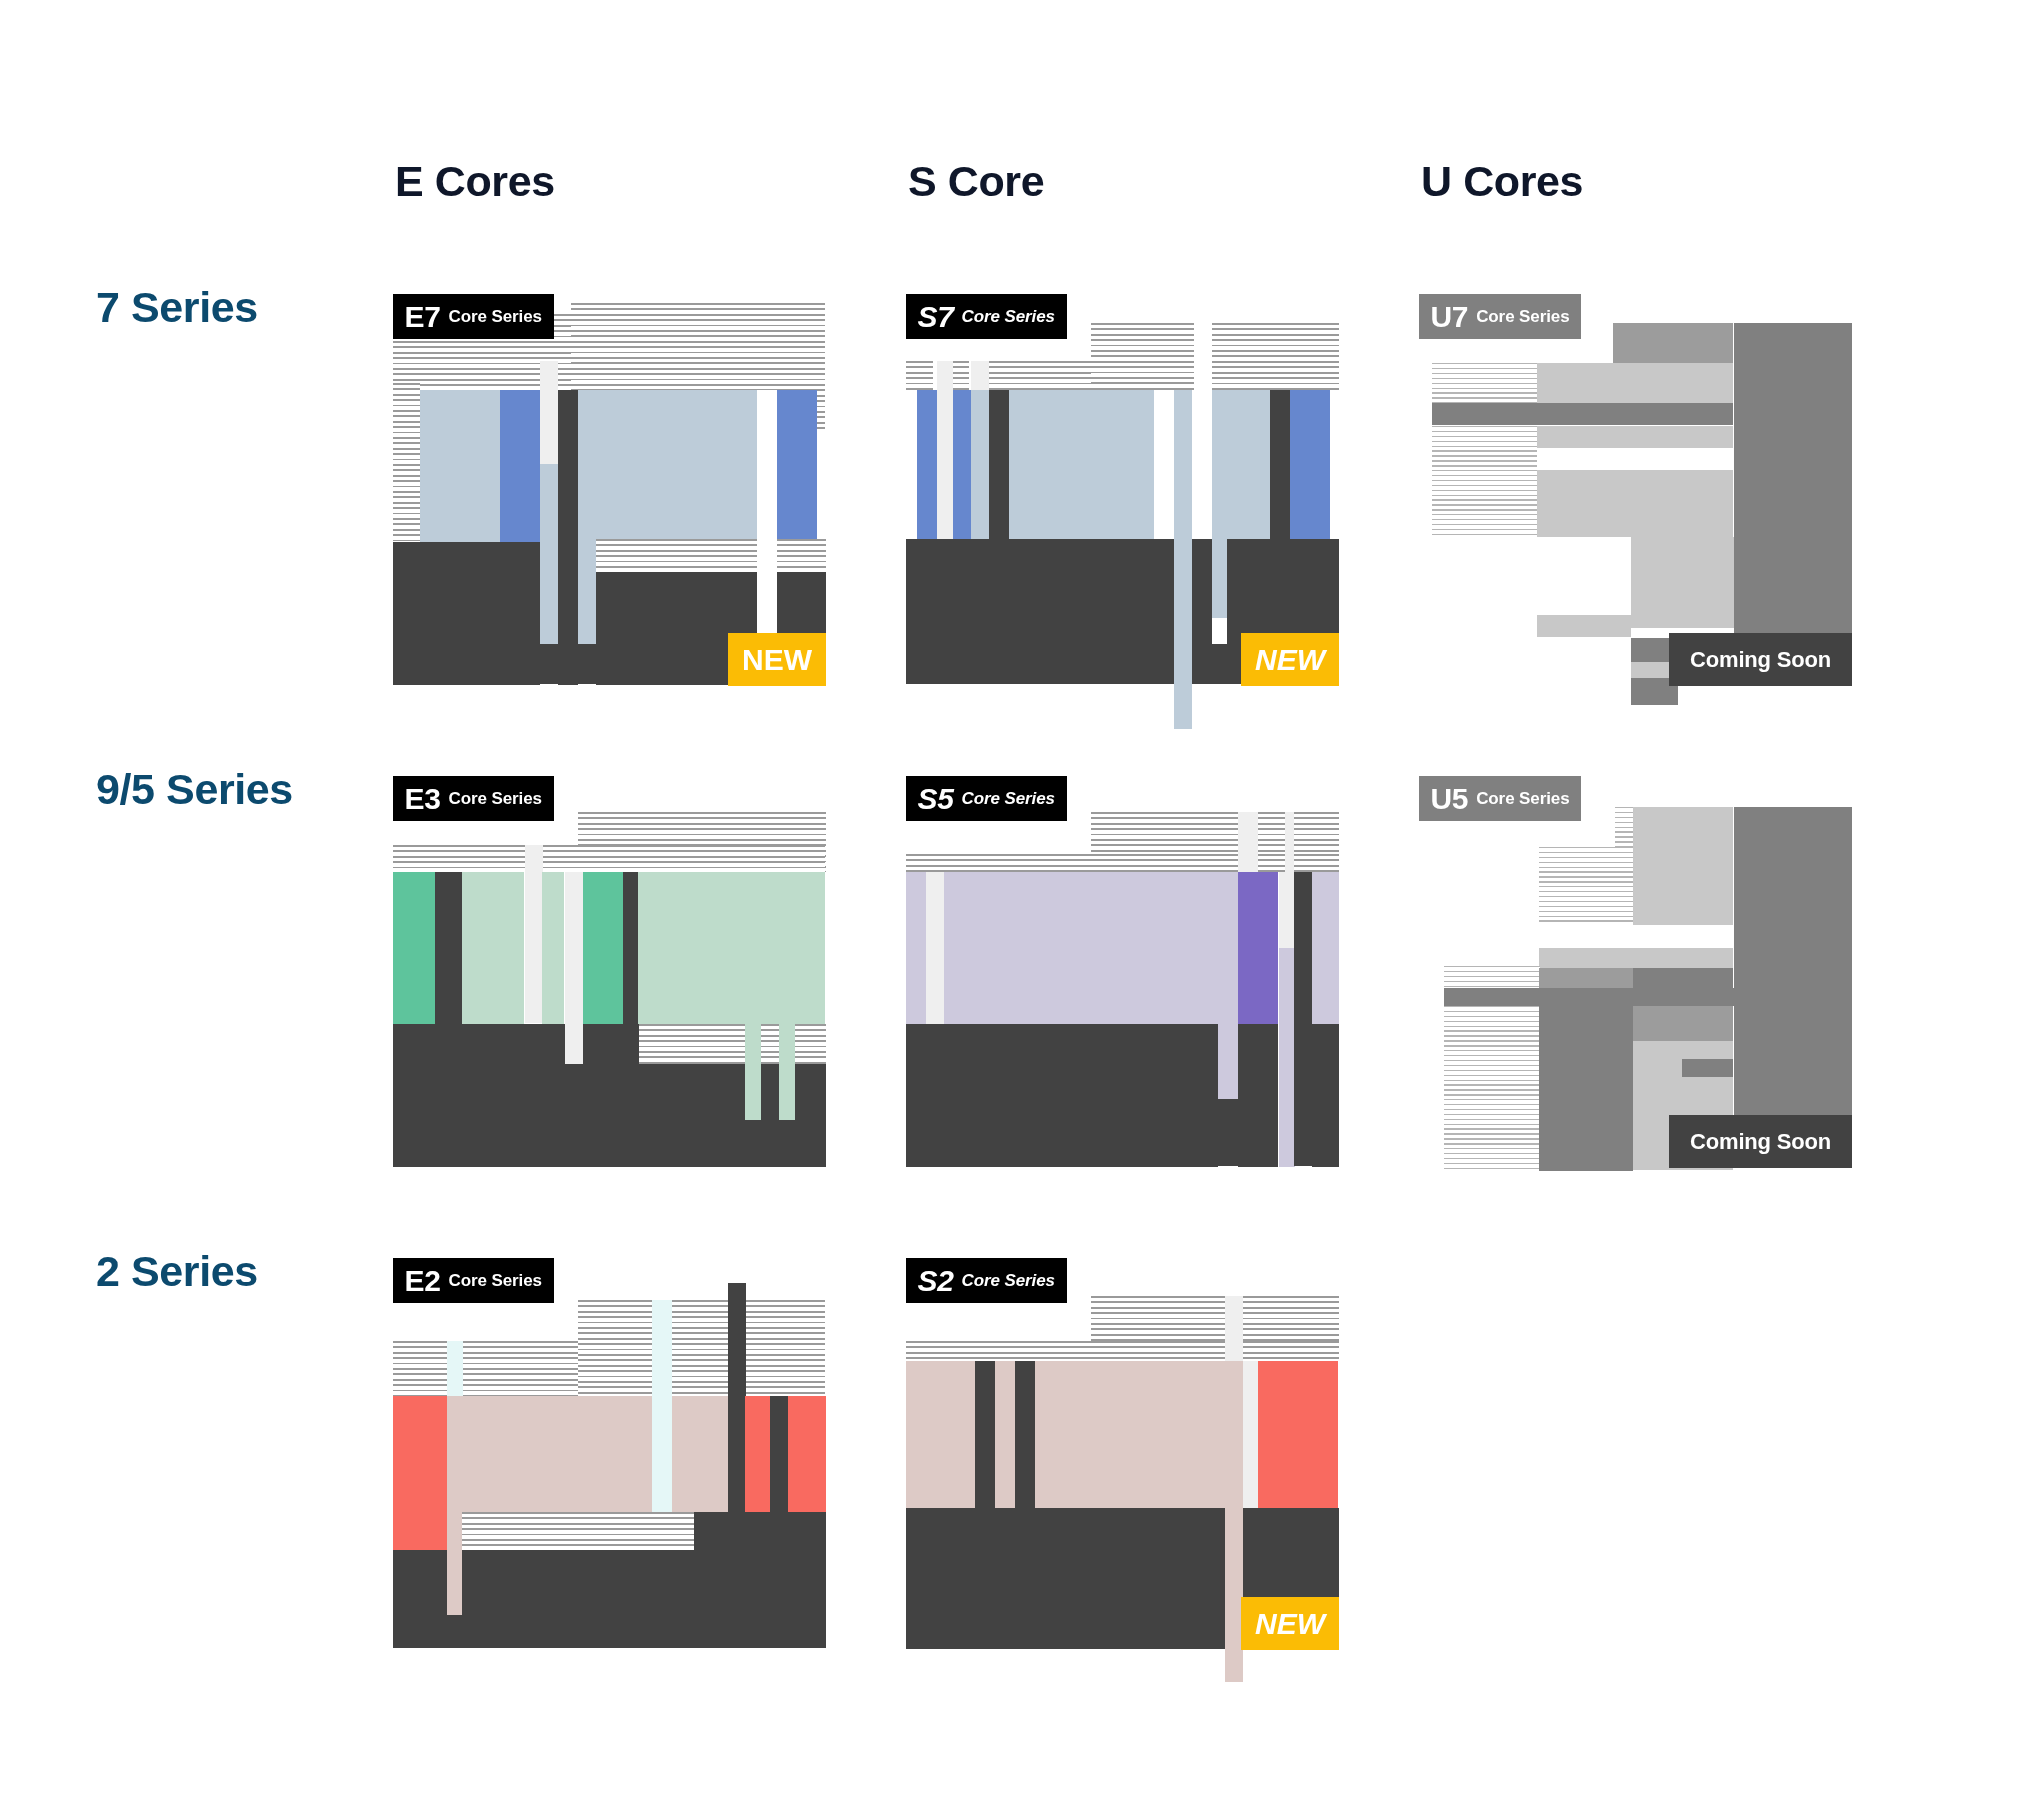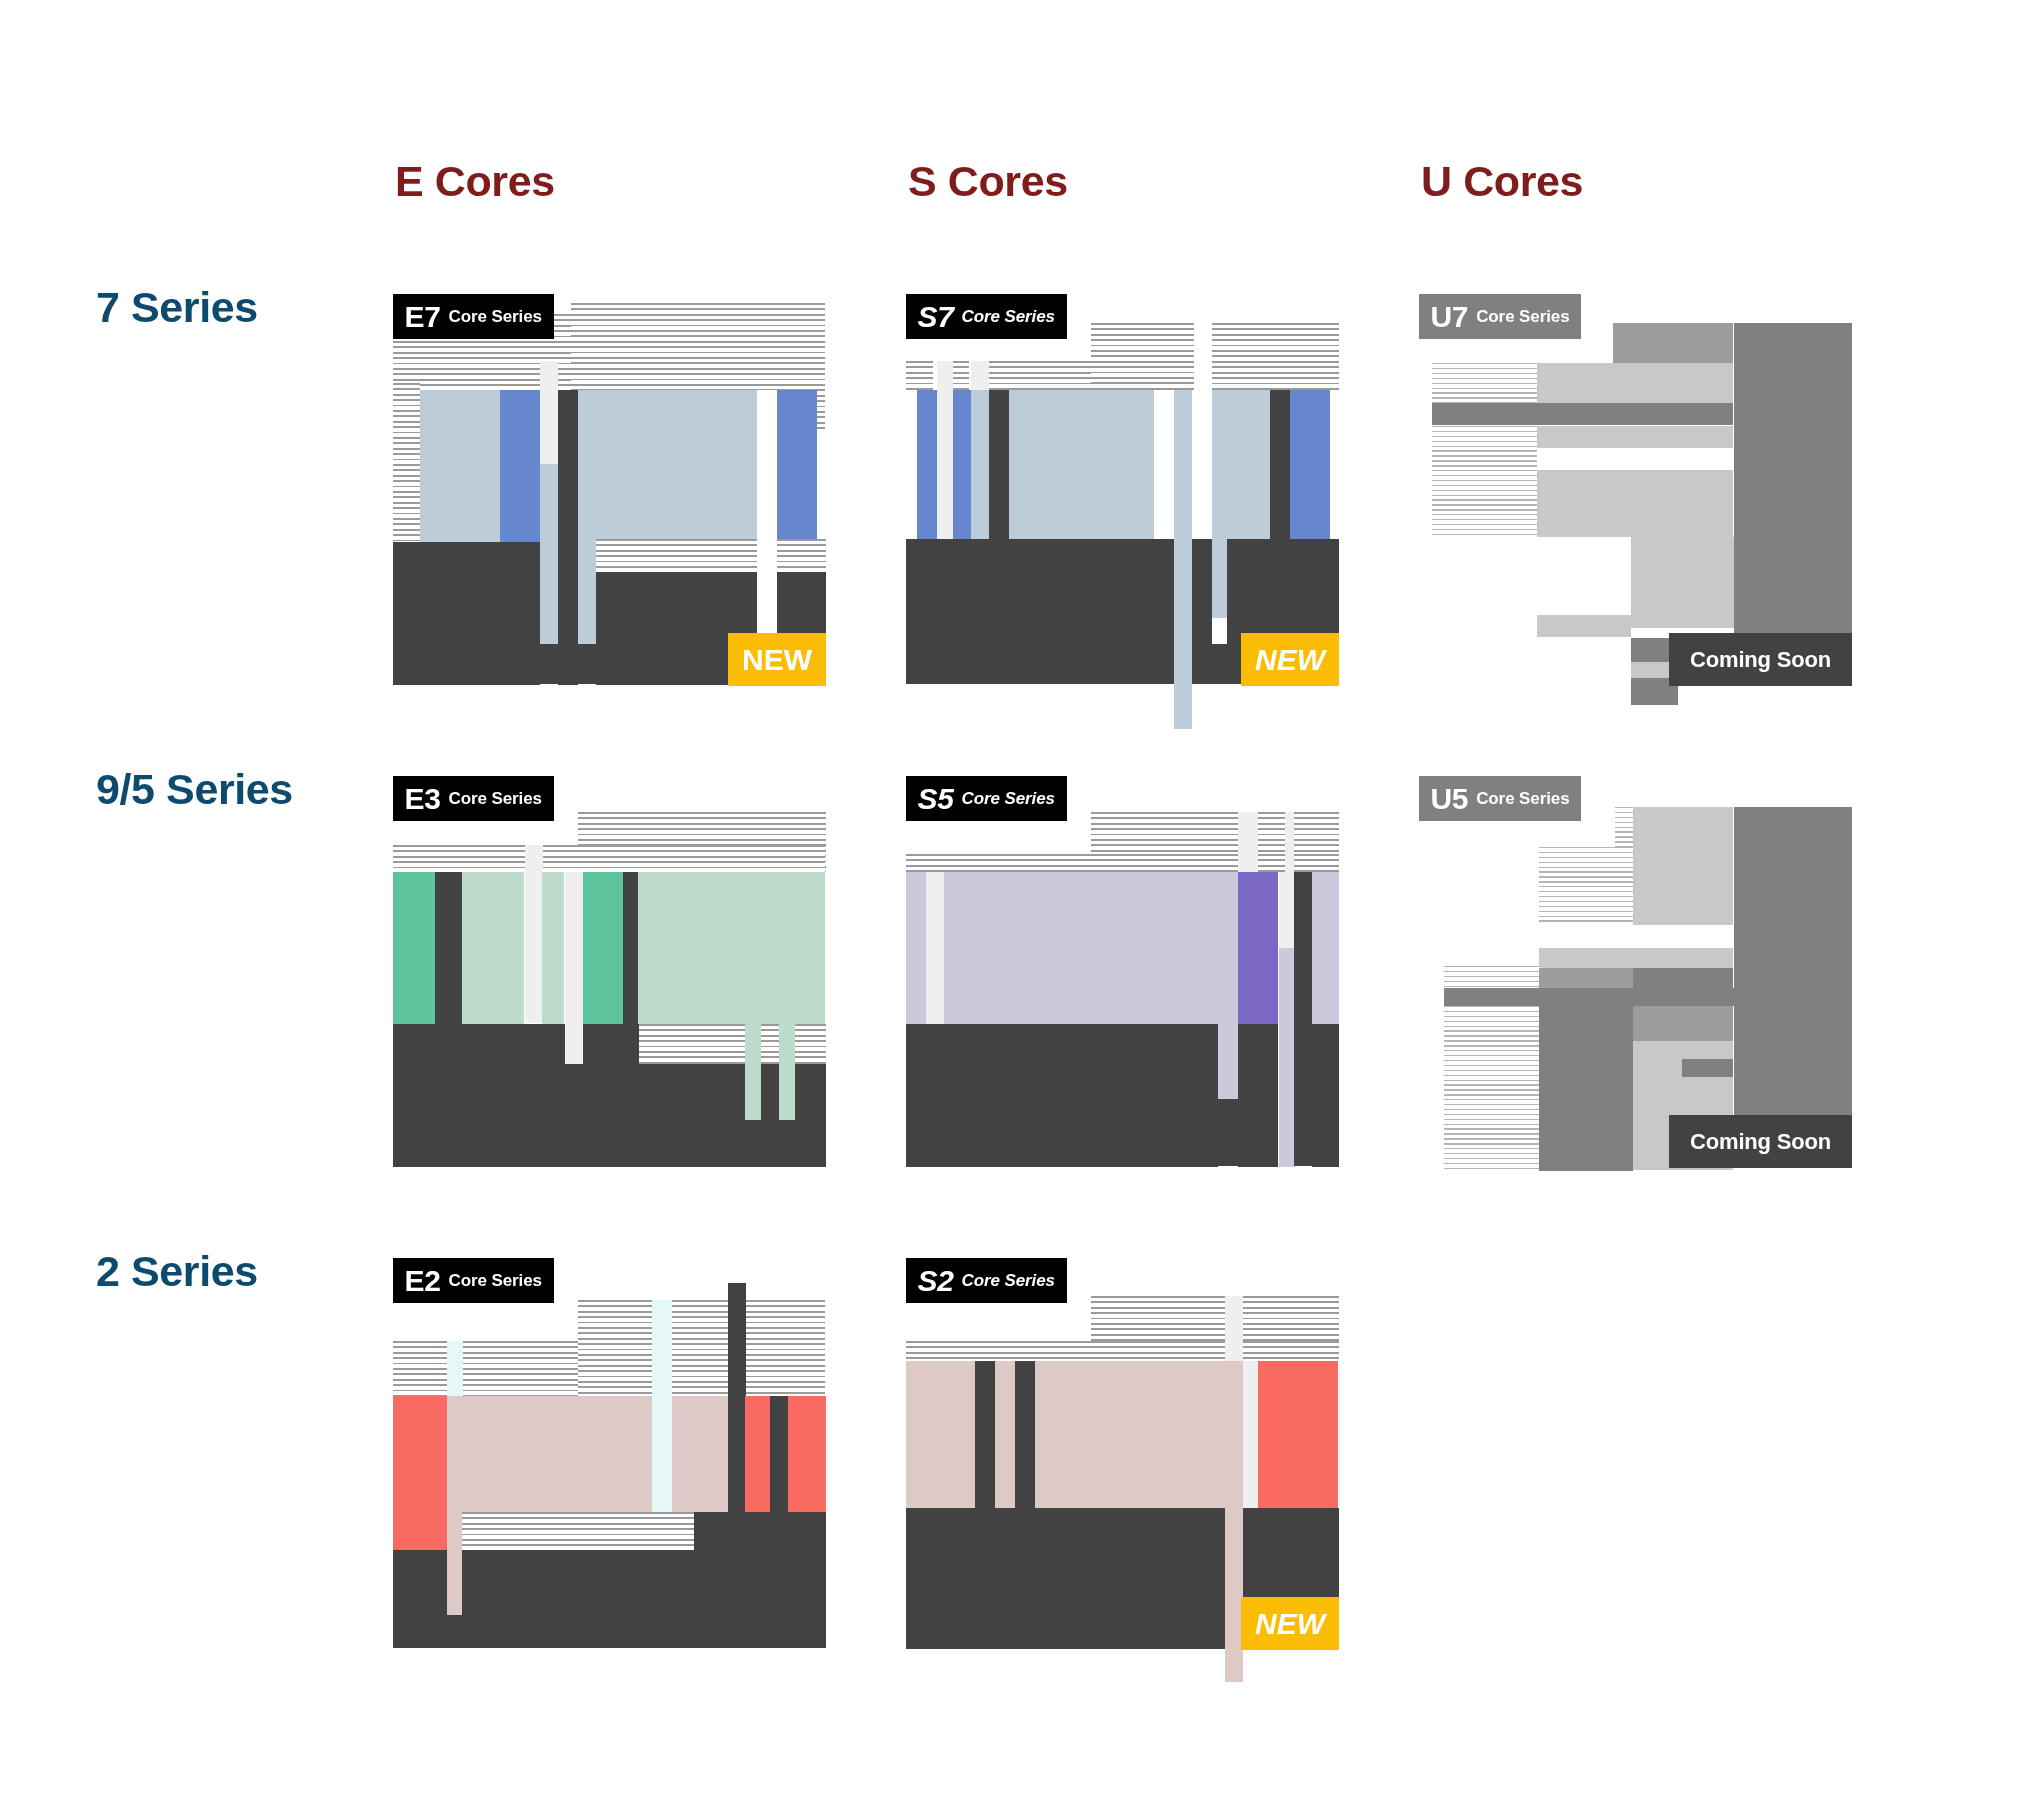--- a/index.html
+++ b/index.html
@@ -8,21 +8,21 @@
     width:2035px;height:1811px;
     font-family:"Liberation Sans",sans-serif;
     -webkit-font-smoothing:antialiased;
     position:relative;overflow:hidden;
   }
   .matrix{position:absolute;left:0;top:0;width:2035px;height:1811px;}
 
   
   .col-header{
     position:absolute;
-    font-size:43px;font-weight:bold;color:#7f1d1d;
+    font-size:43px;font-weight:bold;color:#0f172a;
     letter-spacing:-0.4px;white-space:nowrap;
     line-height:1;
   }
   .col-header.c0{left:395px;top:160px;}
   .col-header.c1{left:908px;top:160px;}
   .col-header.c2{left:1421px;top:160px;}
 
   
   .row-label{
     position:absolute;
@@ -93,21 +93,21 @@
     width:183px;height:53px;
     font-size:22px;font-weight:bold;letter-spacing:-0.2px;
   }
 </style>
 </head>
 <body>
 
 <div class="matrix">
 
   <div class="col-header c0">E Cores</div>
-  <div class="col-header c1">S Cores</div>
+  <div class="col-header c1">S Core</div>
   <div class="col-header c2">U Cores</div>
 
   <div class="row-label r0">7 Series</div>
   <div class="row-label r1">9/5 Series</div>
   <div class="row-label r2">2 Series</div>
 
   <div class="card col0 row0">
     <div class="canvas">
       <div class="sh stripes" style="left:0px;top:20px;width:352px;height:118px;"></div>
       <div class="sh stripes" style="left:178px;top:9px;width:254px;height:129px;"></div>

